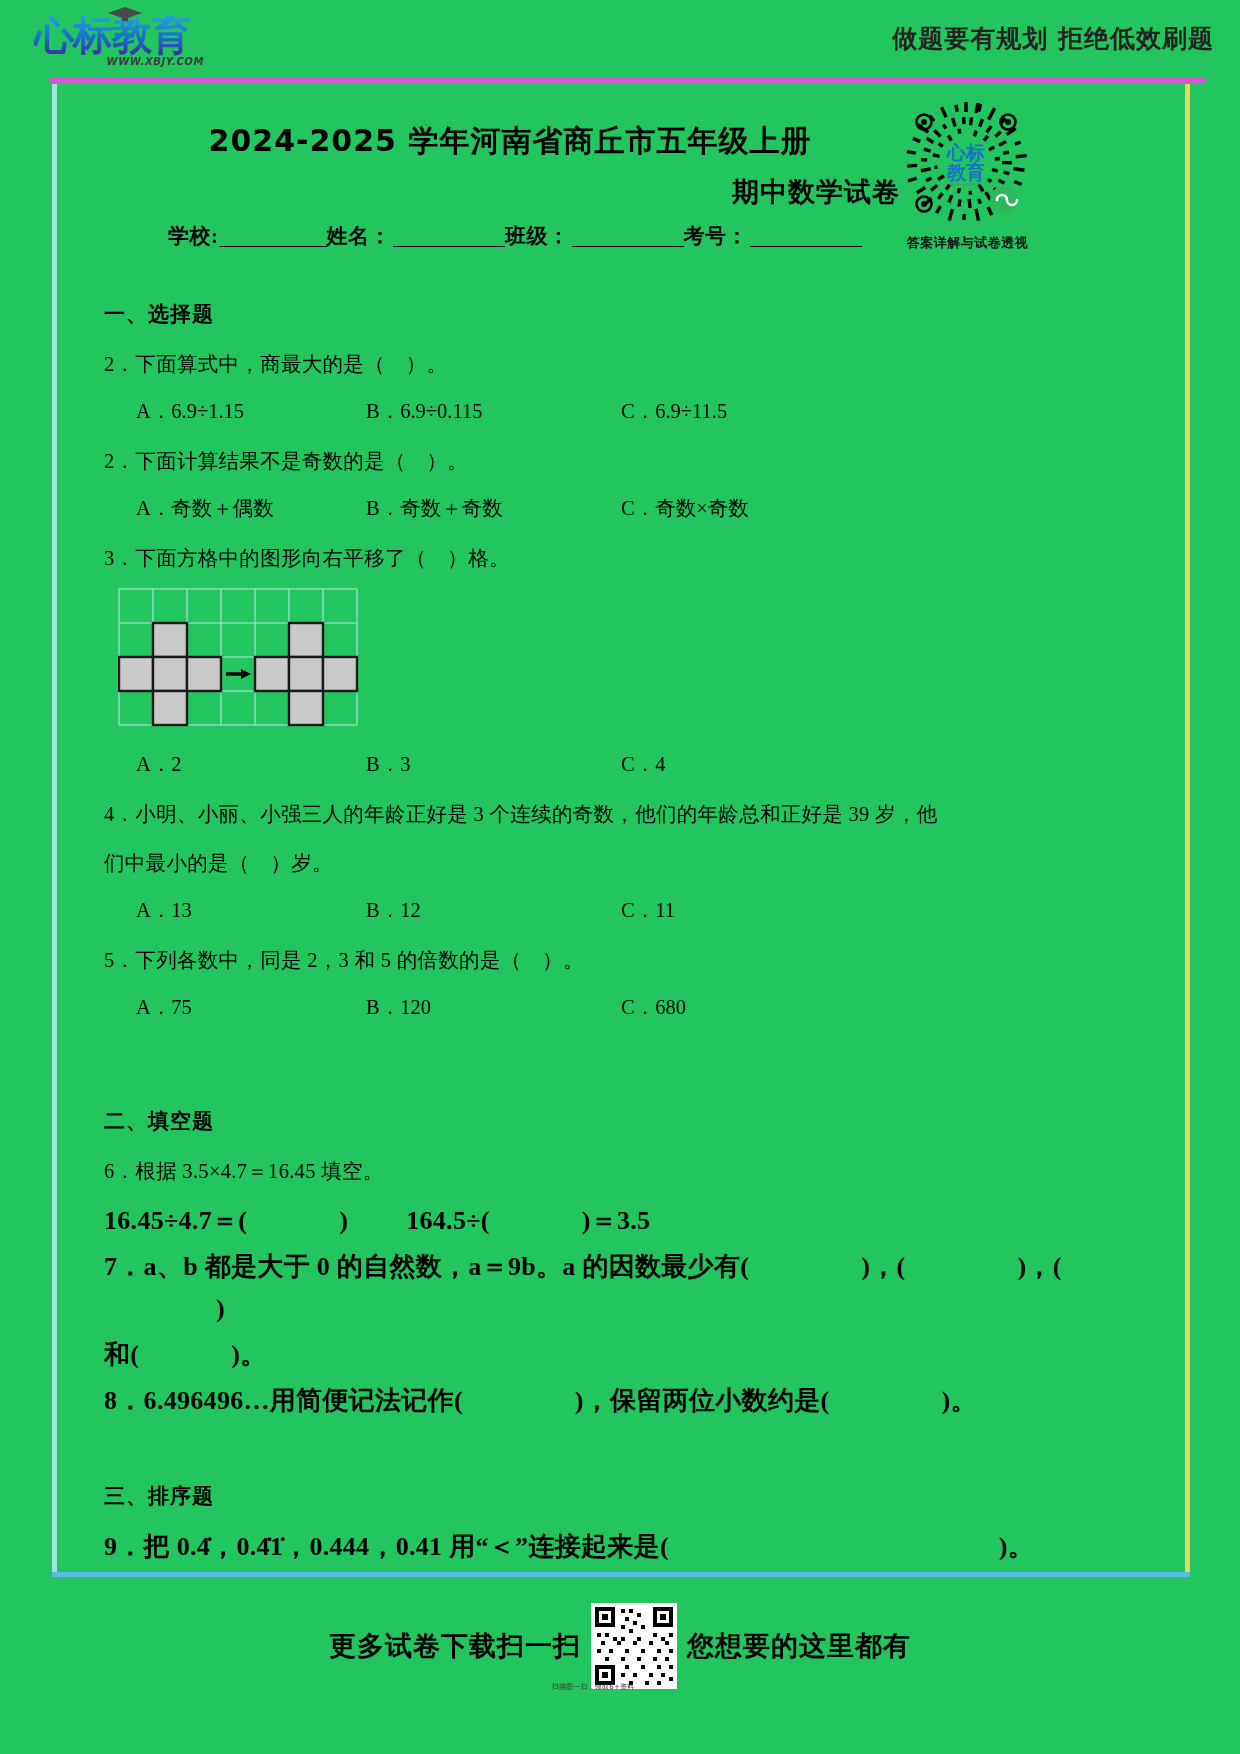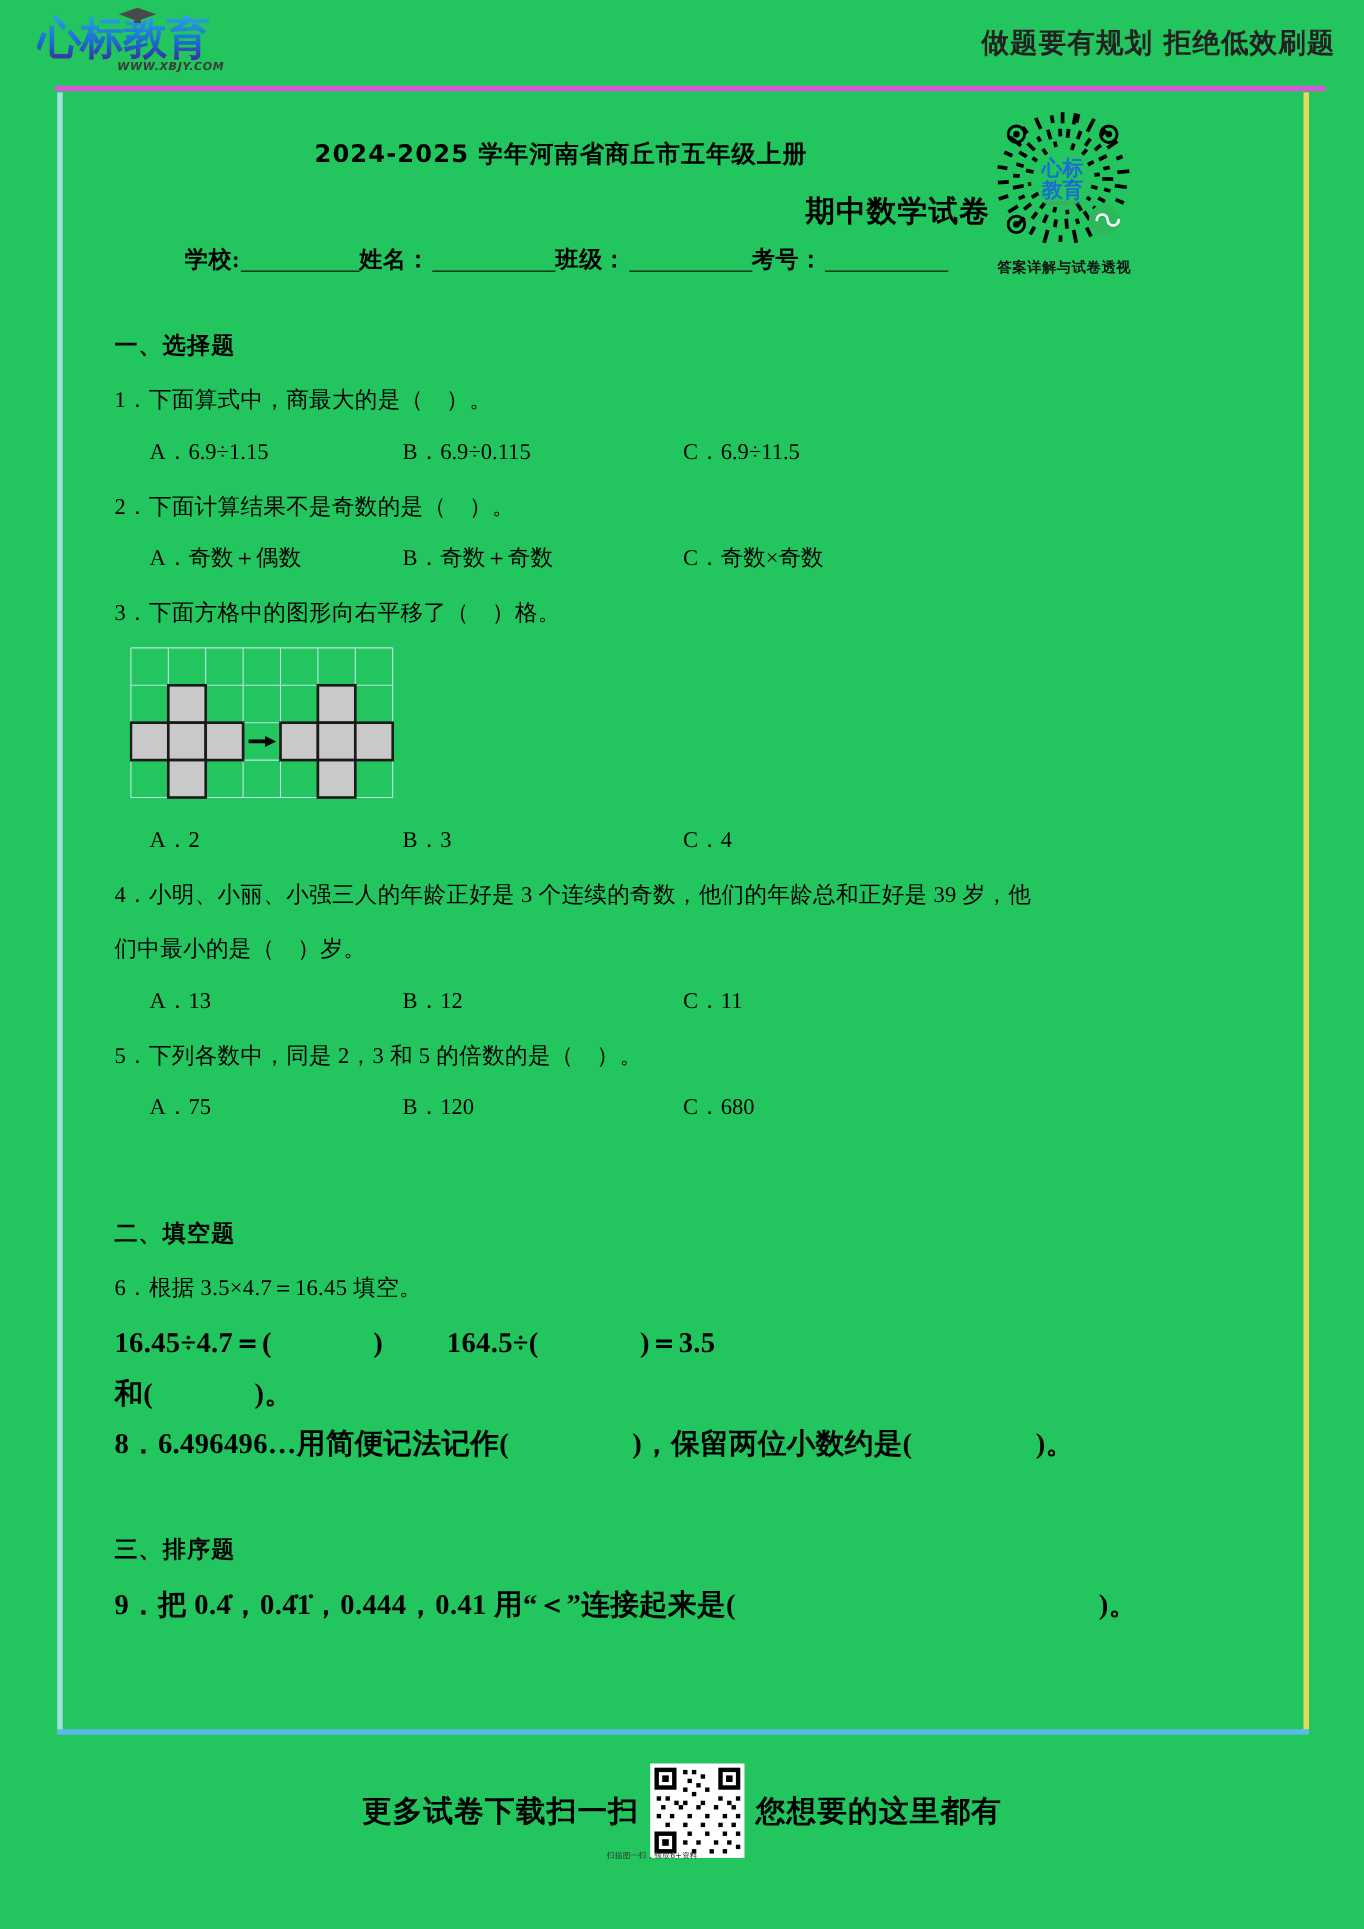--- a/index.html
+++ b/index.html
@@ -95,21 +95,21 @@
   }
 
   
   .doc-title {
     position: absolute;
     left: 120px; top: 116px;
     width: 780px;
     text-align: center;
     font-family: "DejaVu Sans", sans-serif;
     font-weight: bold;
-    font-size: 22px;
+    font-size: 30px;
     letter-spacing: 1px;
     line-height: 50px;
   }
   .doc-subtitle {
     position: absolute;
     left: 120px; top: 174px;
     width: 780px;
     text-align: right;
     font-family: "DejaVu Sans", sans-serif;
     font-weight: bold;
@@ -376,21 +376,21 @@
         <path d="M97 104 a5,5 0 1,1 10,0 a5,5 0 1,0 10,0" fill="none" stroke="#fff" stroke-width="2.4" stroke-linecap="round"></path>
       </g>
     </svg>
     <div class="qr-caption">答案详解与试卷透视</div>
   </div>
 
   <div class="content">
 
     <div class="sec-head">一、选择题</div>
 
-    <div class="q">1．下面算式中，商最大的是（　）。</div>
+    <div class="q">2．下面算式中，商最大的是（　）。</div>
     <div class="opts">
       <span class="opt-a">A．6.9÷1.15</span>
       <span class="opt-b">B．6.9÷0.115</span>
       <span class="opt-c">C．6.9÷11.5</span>
     </div>
 
     <div class="q">2．下面计算结果不是奇数的是（　）。</div>
     <div class="opts">
       <span class="opt-a">A．奇数＋偶数</span>
       <span class="opt-b">B．奇数＋奇数</span>
@@ -466,20 +466,23 @@
 
     <div class="sec-head">二、填空题</div>
 
     <div class="q">6．根据 3.5×4.7＝16.45 填空。</div>
 
     <div class="blank-row">
       <span>16.45÷4.7＝(</span><span class="gap-m"></span><span>)</span><span class="gap-s"></span><span>164.5÷(</span><span class="gap-m"></span><span>)＝3.5</span>
     </div>
 
 
+    <div class="blank-row">
+      <span>7．a、b 都是大于 0 的自然数，a＝9b。a 的因数最少有(</span><span class="gap-l"></span><span>)，(</span><span class="gap-l"></span><span>)，(</span><span class="gap-l"></span><span>)</span>
+    </div>
 
     <div class="blank-row">
       <span>和(</span><span class="gap-m"></span><span>)。</span>
     </div>
 
     <div class="blank-row">
       <span>8．6.496496…用简便记法记作(</span><span class="gap-l"></span><span>)，保留两位小数约是(</span><span class="gap-l"></span><span>)。</span>
     </div>
 
     <div class="spacer-56"></div>

